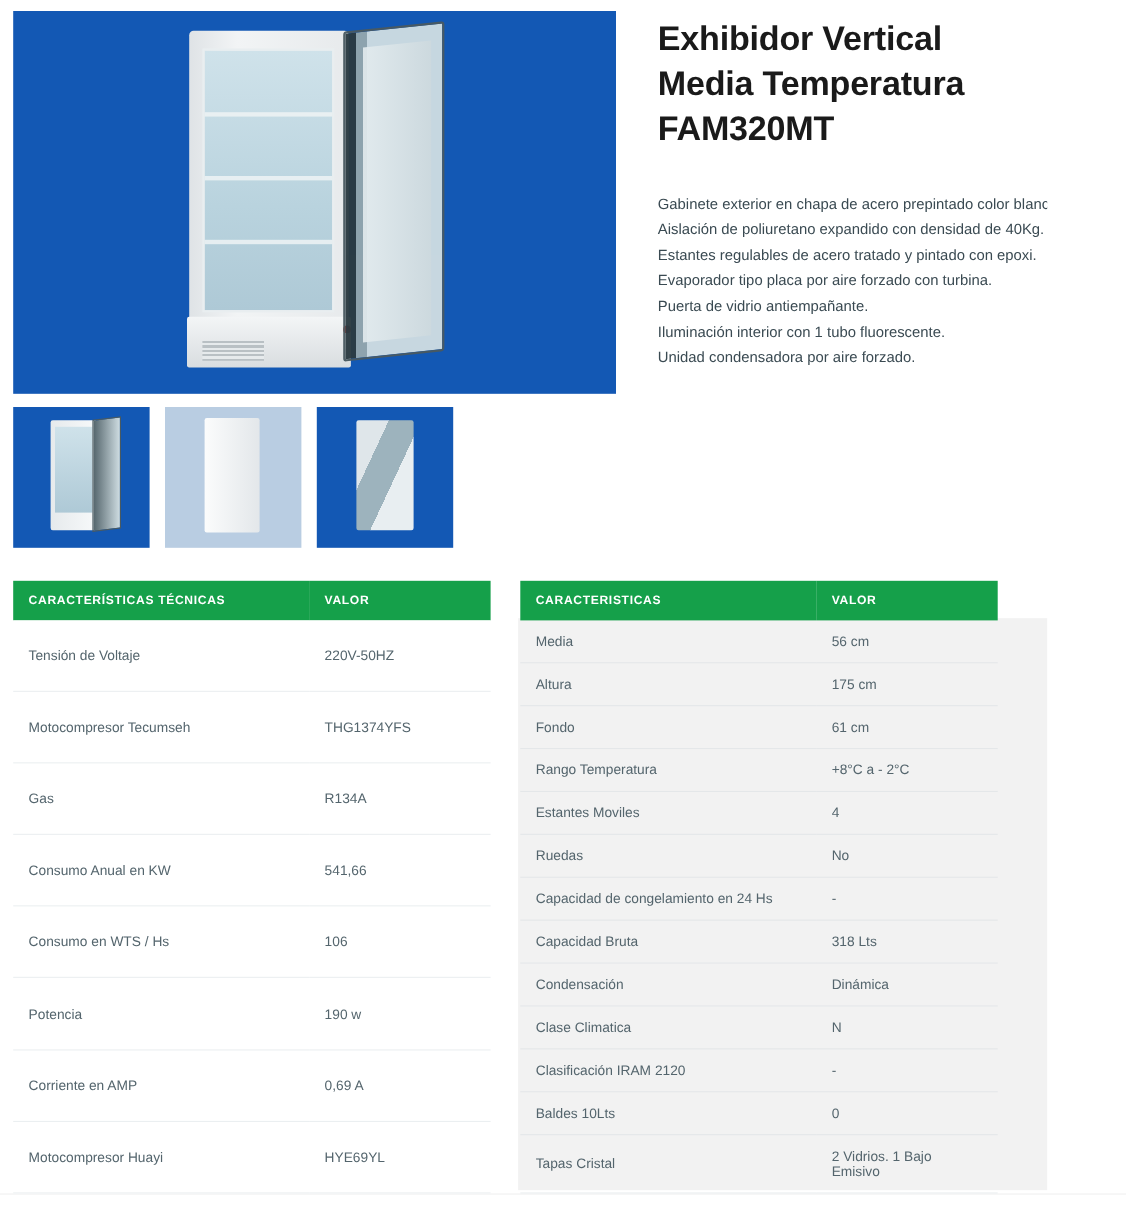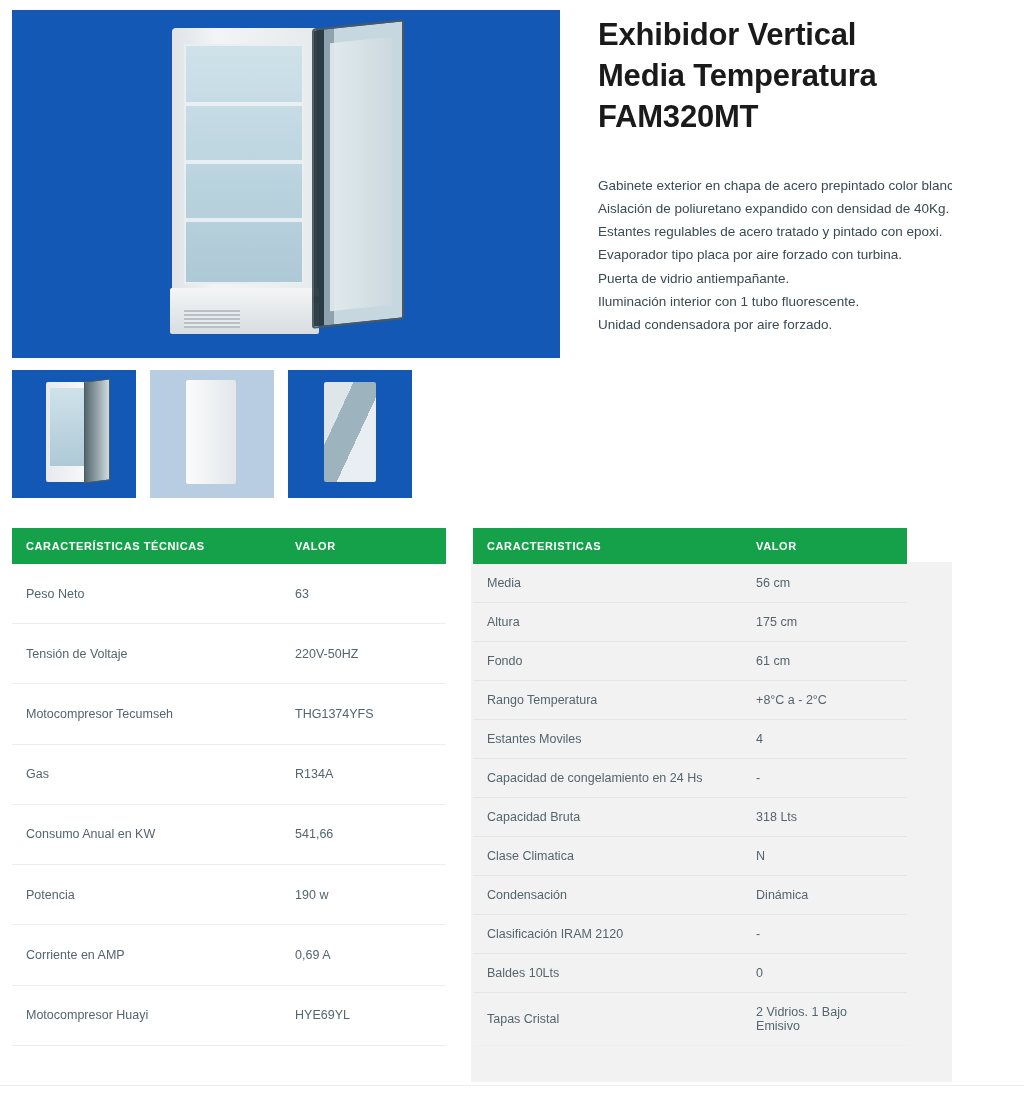--- a/index.html
+++ b/index.html
@@ -297,38 +297,38 @@
     <div class="tables-inner">
       <table class="spec-table left">
         <thead>
           <tr>
             <th class="col-name">CARACTERÍSTICAS TÉCNICAS</th>
             <th class="col-val">VALOR</th>
           </tr>
         </thead>
         <tbody>
             <tr>
-              <td>Peso Neto</td>
-              <td>63</td>
-            </tr>
-            <tr>
               <td>Tensión de Voltaje</td>
               <td>220V-50HZ</td>
             </tr>
             <tr>
               <td>Motocompresor Tecumseh</td>
               <td>THG1374YFS</td>
             </tr>
             <tr>
               <td>Gas</td>
               <td>R134A</td>
             </tr>
             <tr>
               <td>Consumo Anual en KW</td>
               <td>541,66</td>
+            </tr>
+            <tr>
+              <td>Consumo en WTS / Hs</td>
+              <td>106</td>
             </tr>
             <tr>
               <td>Potencia</td>
               <td>190 w</td>
             </tr>
             <tr>
               <td>Corriente en AMP</td>
               <td>0,69 A</td>
             </tr>
             <tr>
@@ -360,34 +360,38 @@
             </tr>
             <tr>
               <td>Rango Temperatura</td>
               <td>+8°C a - 2°C</td>
             </tr>
             <tr>
               <td>Estantes Moviles</td>
               <td>4</td>
             </tr>
             <tr>
+              <td>Ruedas</td>
+              <td>No</td>
+            </tr>
+            <tr>
               <td>Capacidad de congelamiento en 24 Hs</td>
               <td>-</td>
             </tr>
             <tr>
               <td>Capacidad Bruta</td>
               <td>318 Lts</td>
             </tr>
             <tr>
+              <td>Condensación</td>
+              <td>Dinámica</td>
+            </tr>
+            <tr>
               <td>Clase Climatica</td>
               <td>N</td>
-            </tr>
-            <tr>
-              <td>Condensación</td>
-              <td>Dinámica</td>
             </tr>
             <tr>
               <td>Clasificación IRAM 2120</td>
               <td>-</td>
             </tr>
             <tr>
               <td>Baldes 10Lts</td>
               <td>0</td>
             </tr>
             <tr>

